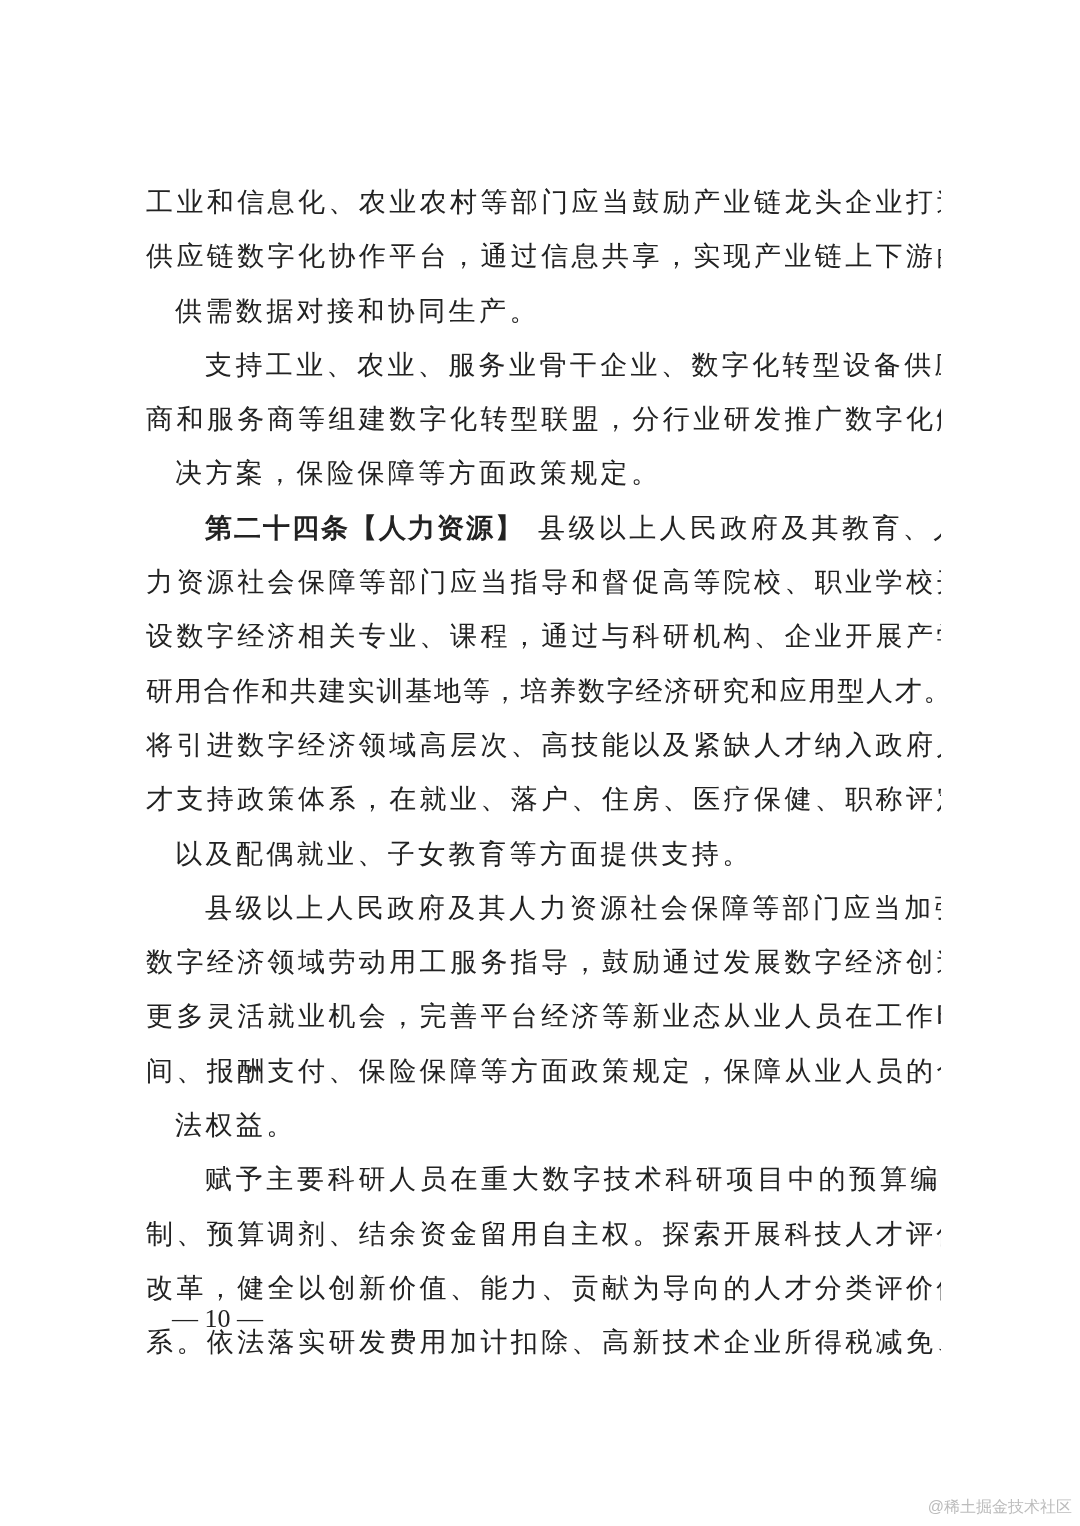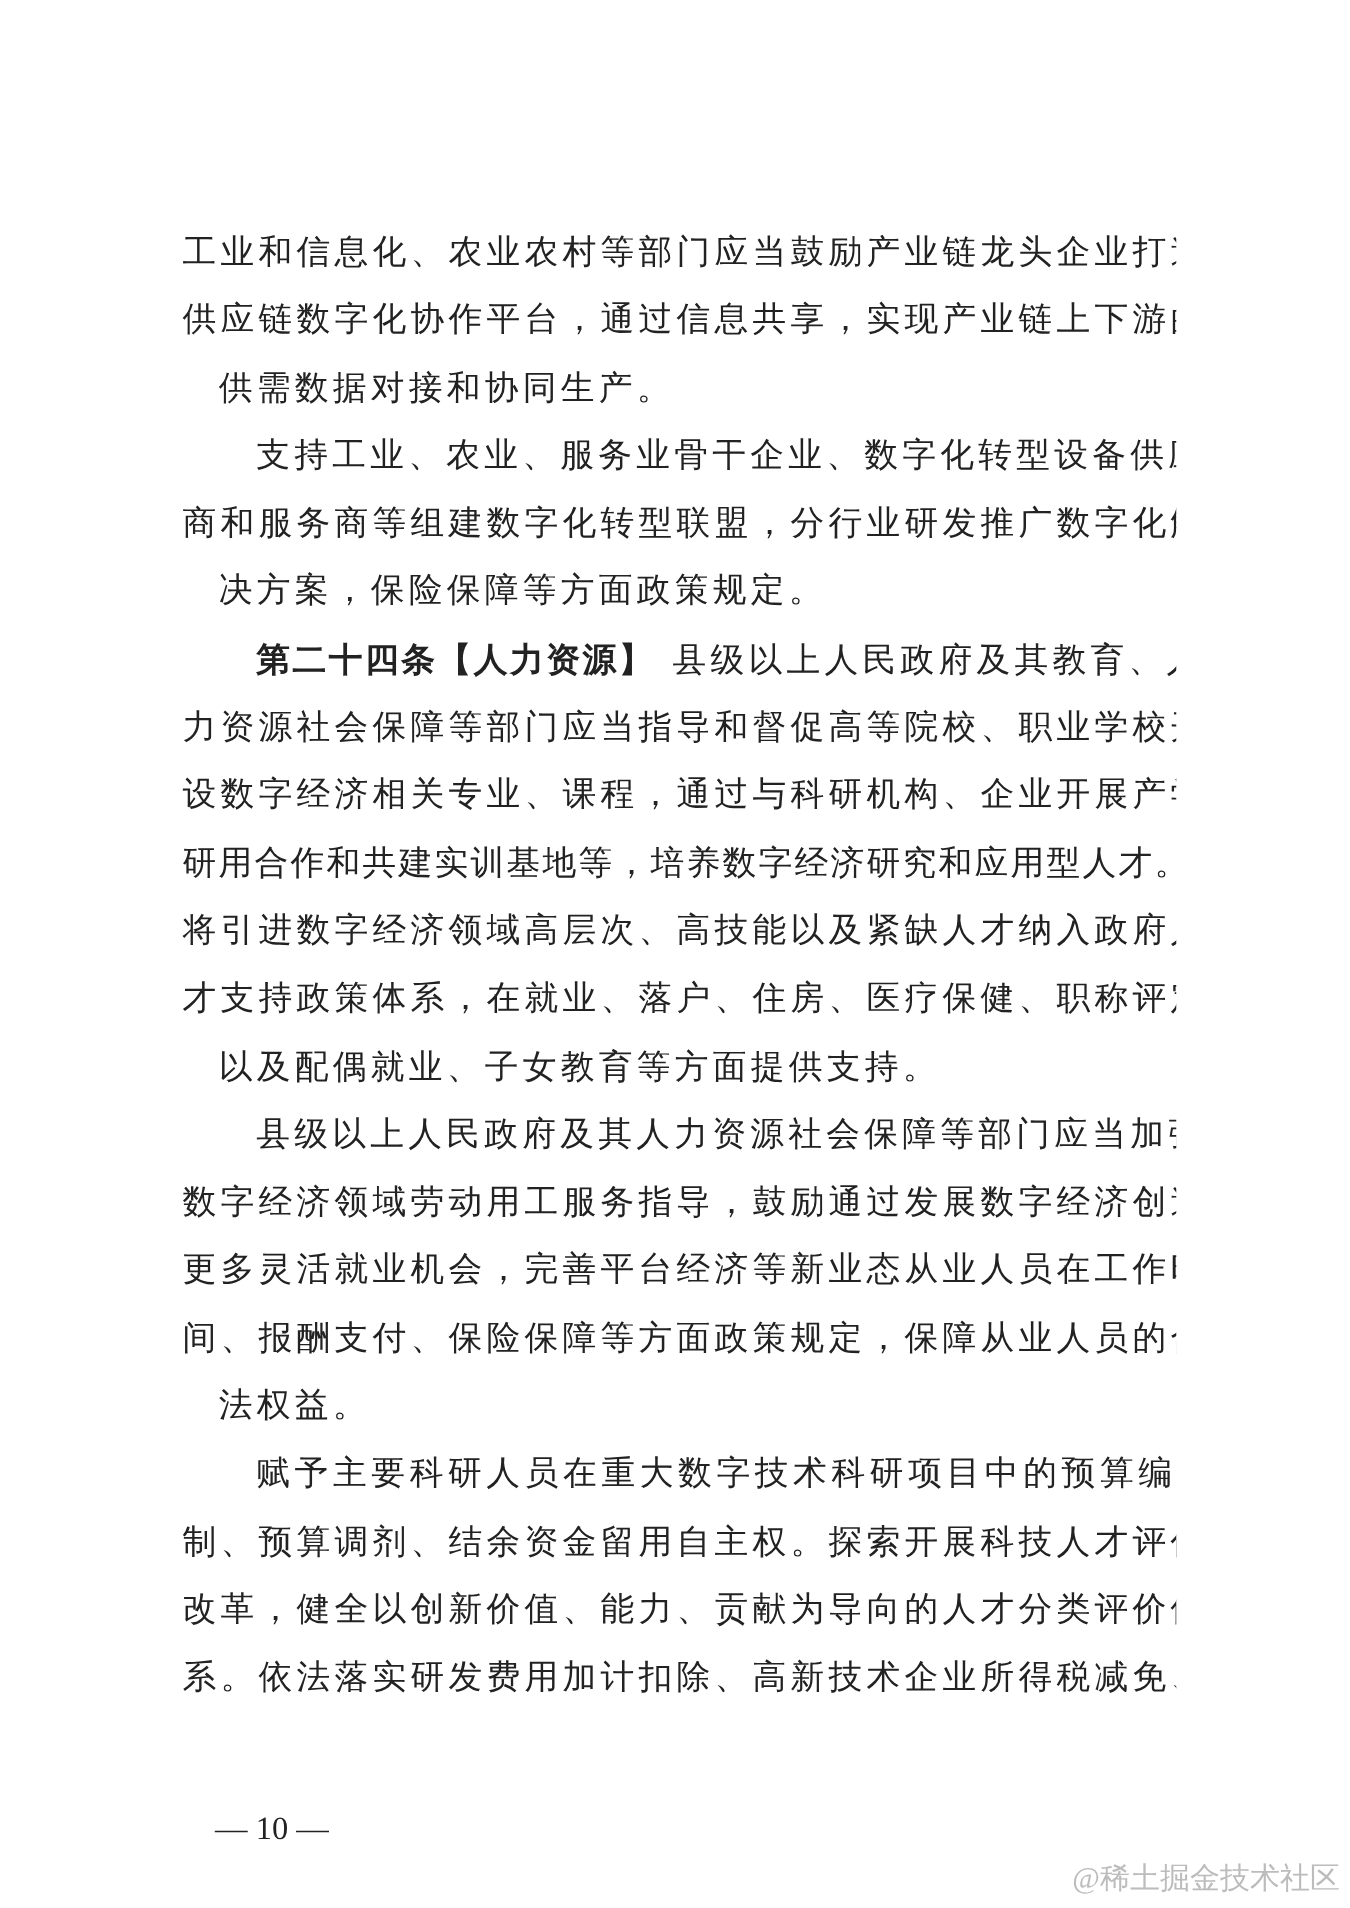--- a/index.html
+++ b/index.html
@@ -7,28 +7,28 @@
     width: 1080px; height: 1526px; background: #ffffff; position: relative; overflow: hidden;
     font-family: "DejaVu Serif", "Liberation Serif", serif; color: #222222;
   }
   .page { position: absolute; left: 146px; top: 175px; width: 795px; }
   .line {
     height: 54.3px; line-height: 54.3px; font-size: 27px; white-space: nowrap;
     letter-spacing: 3.4px; text-align: justify; text-align-last: justify; overflow: hidden;
   }
   .line.last { text-align-last: left; margin-left: 29px; }
   .indent { padding-left: 59px; }
-  .bold { font-weight: bold; font-family: Liberation Serif, serif; letter-spacing: 2px; }
+  .bold { font-weight: bold; font-family: Liberation Mono, monospace; letter-spacing: 2px; }
   .page-num {
-    position: absolute; left: 172px; top: 1448px; font-size: 26px;
+    position: absolute; left: 172px; top: 1304px; font-size: 26px;
     font-family: "Liberation Serif", "DejaVu Serif", serif; color: #222;
   }
   .watermark {
-    position: absolute; right: 8px; bottom: 8px; font-size: 24px; color: #bcbcbc;
-    font-family: Liberation Serif, serif;
+    position: absolute; right: 8px; bottom: 8px; font-size: 16px; color: #bcbcbc;
+    font-family: Liberation Sans, sans-serif;
   }
 </style>
 </head>
 <body>
 
 <div class="page">
 
   <div class="line">工业和信息化、农业农村等部门应当鼓励产业链龙头企业打造</div>
   <div class="line">供应链数字化协作平台，通过信息共享，实现产业链上下游的</div>
   <div class="line last">供需数据对接和协同生产。</div>

